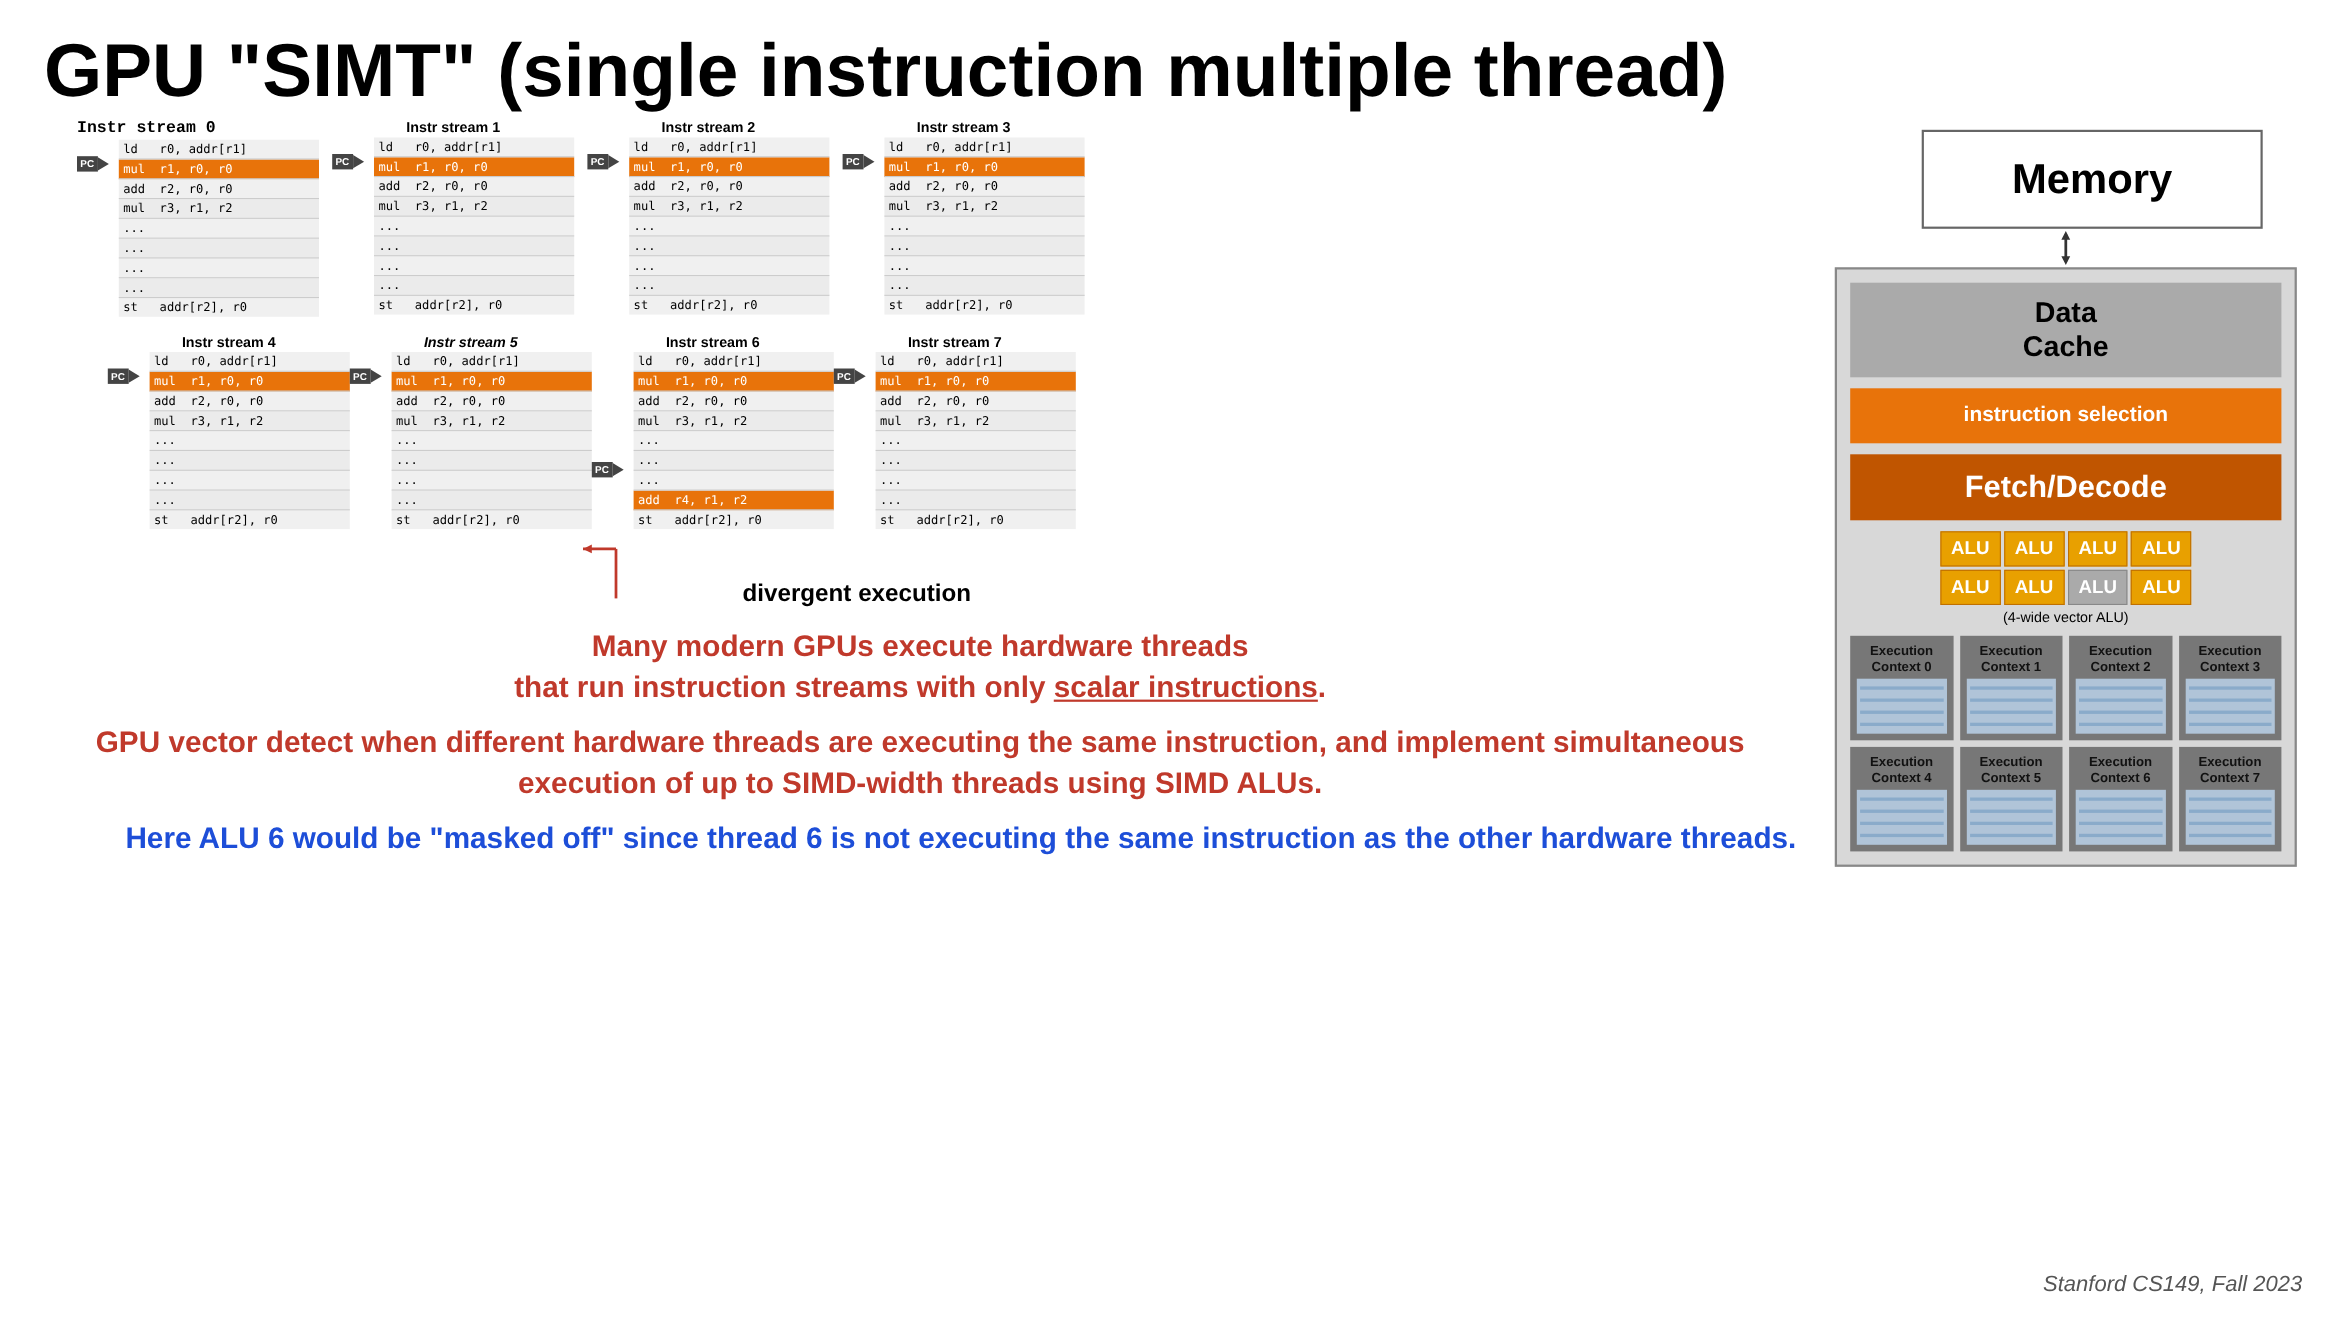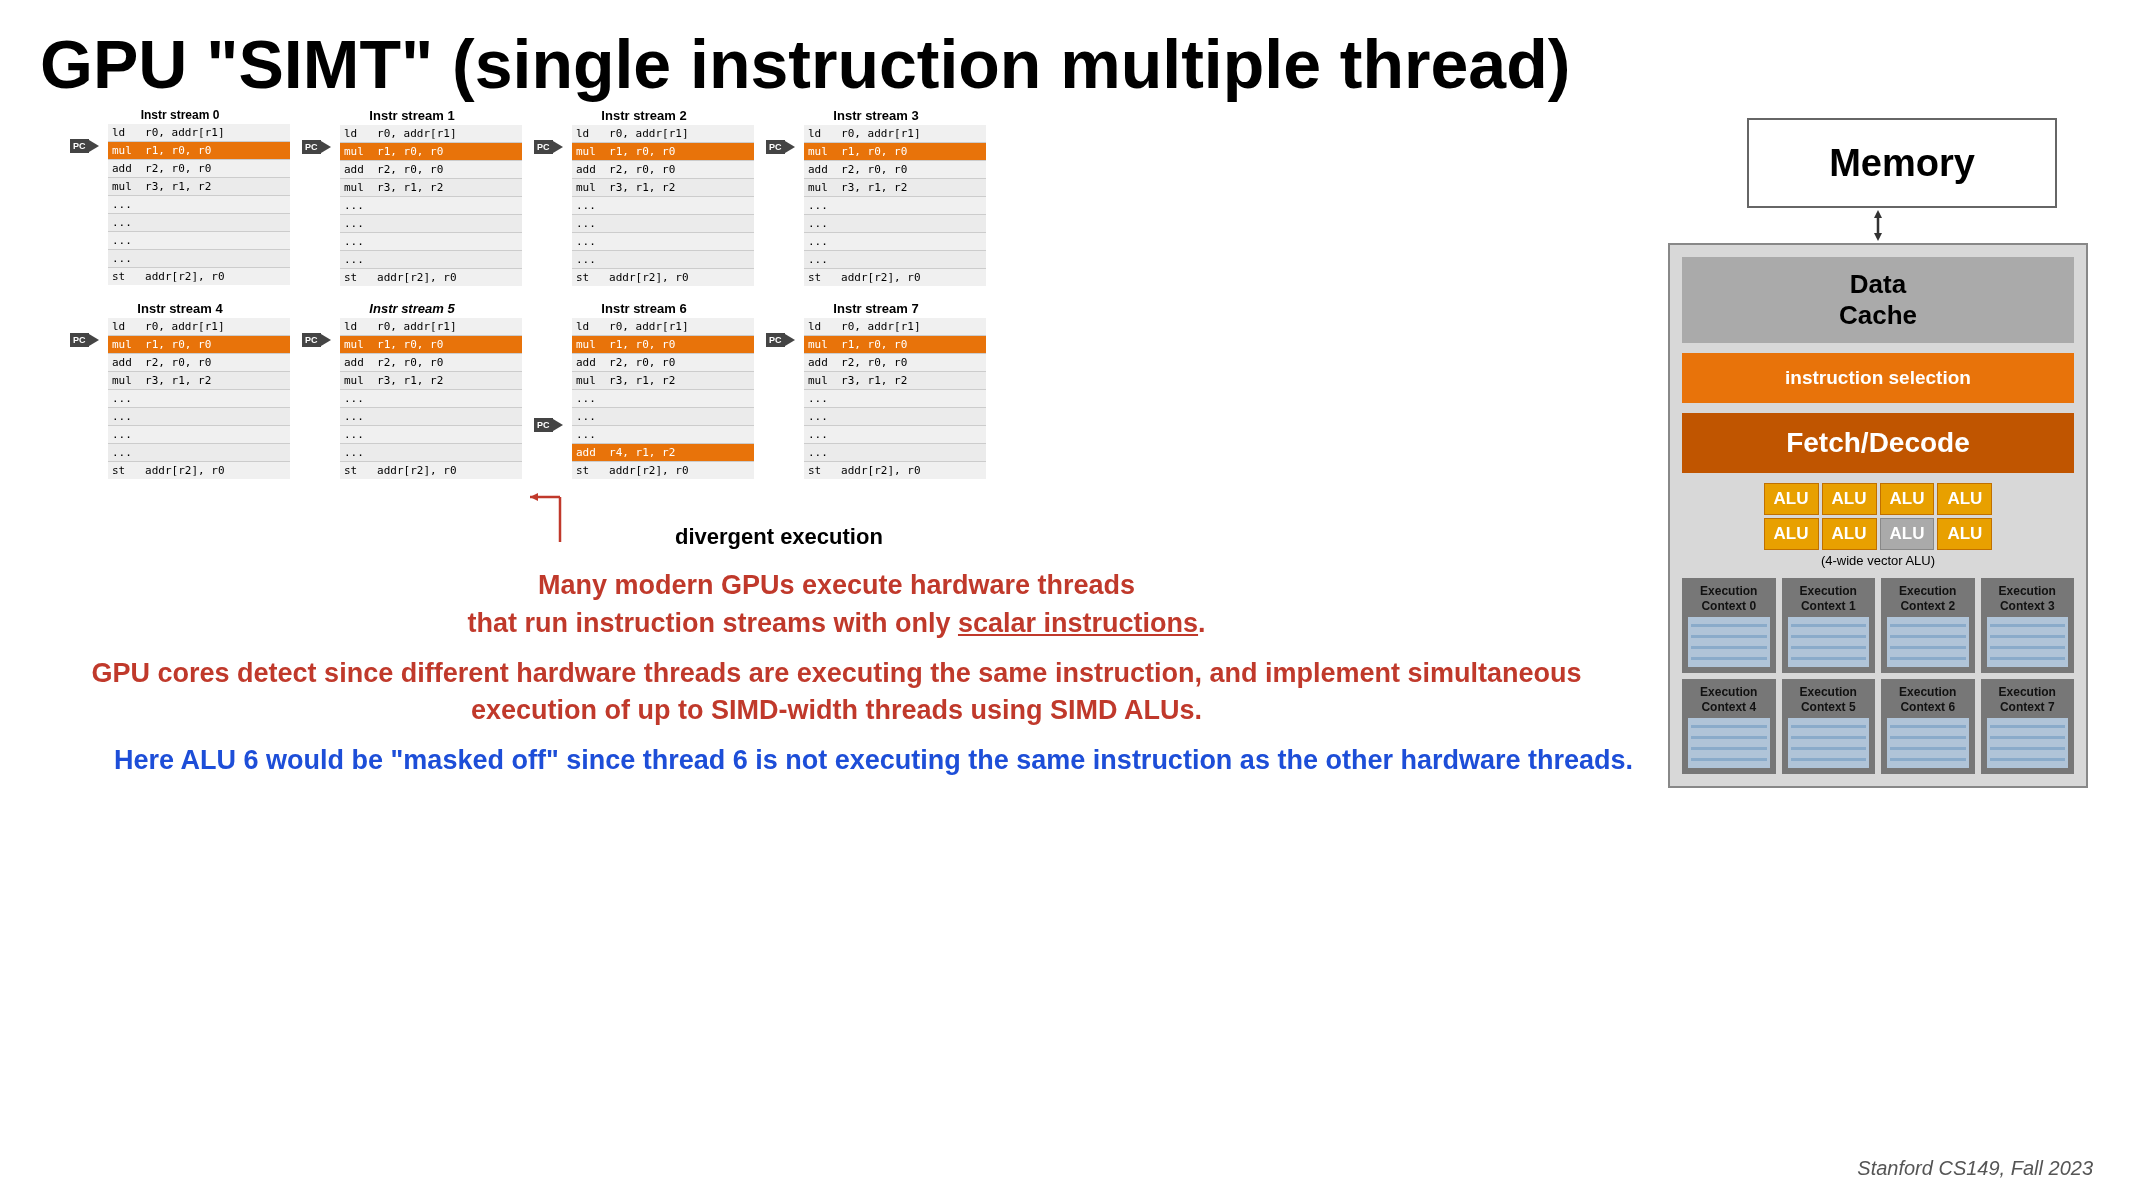--- a/index.html
+++ b/index.html
@@ -21,21 +21,21 @@
     <span>GPU "SIMT" (single instruction multiple thread)</span>
   </div>
 
   <div style="display:flex; padding: 0 30px 0 20px;">
 
     <div style="flex:1; min-width:0;">
 
       <div style="display:grid; grid-template-columns: repeat(4, 220px); gap:12px; margin-left:50px; margin-bottom:15px;">
 
         <div style="position:relative;">
-          <div style="text-align:center; font-weight:bold; font-size:12px; font-family:Liberation Sans, sans-serif; margin-bottom:2px;">Instr stream 0</div>
+          <div style="font-weight:bold; font-size:15px; font-family:Liberation Mono, monospace; margin-bottom:2px;">Instr stream 0</div>
           <div style="position:relative; margin-left:38px;">
             <div style="position:absolute; left:-38px; top:15px; display:flex; align-items:center;">
               <span style="background:#444; color:white; font-size:9px; font-weight:bold; padding:2px 3px; font-family:Arial,sans-serif;">PC</span>
               <span style="width:0;height:0;border-top:6px solid transparent;border-bottom:6px solid transparent;border-left:10px solid #444;"></span>
             </div>
             <table style="width:100%; border-collapse:collapse; font-family:monospace; font-size:11px;">
               <tbody>
                   <tr>
                     <td style="padding:2px 4px; border-bottom:1px solid #ccc; background:#f0f0f0;">ld &nbsp; r0, addr[r1]</td>
                   </tr>
@@ -186,21 +186,21 @@
               <tr>
                     <td style="padding:2px 4px; background:#f0f0f0;">st &nbsp; addr[r2], r0</td>
                   </tr>
             </tbody>
               </table>
           </div>
         </div>
 
       </div>
 
-      <div style="display:grid; grid-template-columns: repeat(4, 220px); gap:12px; margin-left:50px; margin-bottom:8px; position:relative;">
+      <div style="display:grid; grid-template-columns: repeat(4, 220px); margin-left:78px; margin-bottom:8px; position:relative;">
 
         <div style="position:relative;">
           <div style="text-align:center; font-weight:bold; font-size:13px; font-family:Arial,sans-serif; margin-bottom:2px;">Instr stream 4</div>
           <div style="position:relative; margin-left:38px;">
             <div style="position:absolute; left:-38px; top:15px; display:flex; align-items:center;">
               <span style="background:#444; color:white; font-size:9px; font-weight:bold; padding:2px 3px; font-family:Arial,sans-serif;">PC</span>
               <span style="width:0;height:0;border-top:6px solid transparent;border-bottom:6px solid transparent;border-left:10px solid #444;"></span>
             </div>
             <table style="width:100%; border-collapse:collapse; font-family:monospace; font-size:11px;">
               <tbody>
@@ -371,21 +371,21 @@
           </svg>
           <div style="font-size:22px; font-weight:bold; color:#000; margin-left:5px; margin-top:32px;">divergent execution</div>
         </div>
       </div>
 
       <div style="margin-top:20px; padding:0 20px;">
         <div style="color:#c0392b; font-size:27px; font-weight:bold; text-align:center; line-height:1.4; margin-bottom:12px; font-family:Arial,sans-serif;">
           <span>Many modern GPUs execute hardware threads</span><br>
           <span>that run instruction streams with only</span> <u>scalar instructions</u><span>.</span>
         </div>
-        <div style="color:#c0392b; font-size:27px; font-weight:bold; text-align:center; line-height:1.4; margin-bottom:12px; font-family:Arial,sans-serif;">GPU cores detect since different hardware threads are executing the same instruction, and implement simultaneous execution of up to SIMD-width threads using SIMD ALUs.</div>
+        <div style="color:#c0392b; font-size:27px; font-weight:bold; text-align:center; line-height:1.4; margin-bottom:12px; font-family:Arial,sans-serif;">GPU vector detect when different hardware threads are executing the same instruction, and implement simultaneous execution of up to SIMD-width threads using SIMD ALUs.</div>
         <div style="color:#1d4ed8; font-size:27px; font-weight:bold; text-align:right; line-height:1.4; font-family:Arial,sans-serif;">Here ALU 6 would be "masked off" since thread 6 is not executing the same instruction as the other hardware threads.</div>
       </div>
 
     </div>
 
     <div style="width:450px; display:flex; flex-direction:column; align-items:center; padding-top:10px;">
 
       <div style="border:2px solid #666; width:310px; height:90px; display:flex; align-items:center; justify-content:center; font-size:38px; font-weight:bold; font-family:Arial,sans-serif; background:white;margin-left:48px;">
         <span>Memory</span>
       </div>

